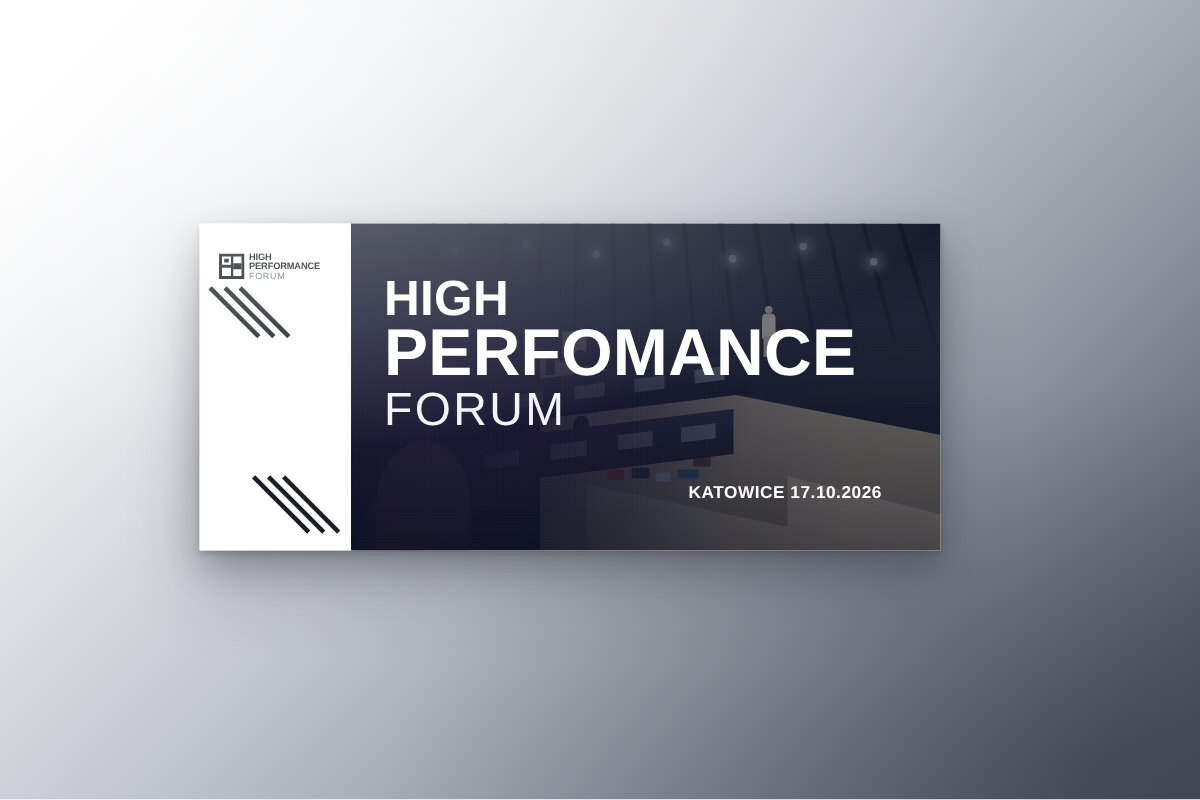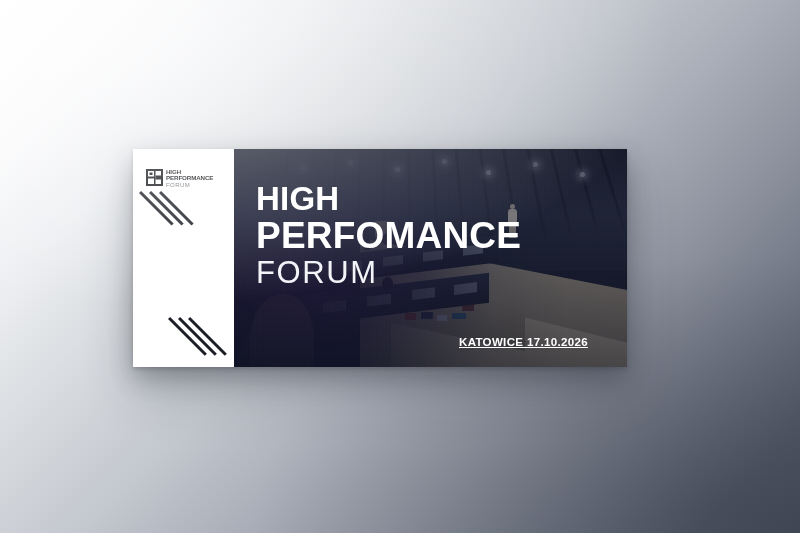--- a/index.html
+++ b/index.html
@@ -308,44 +308,43 @@
     display: block;
     white-space: nowrap;
   }
   #hero-line-1 {
     font-size: 33px;
     font-weight: bold;
     letter-spacing: 0.2px;
     line-height: 36px;
   }
   #hero-line-2 {
-    font-size: 37px;
+    font-size: 44px;
     font-weight: bold;
     letter-spacing: 0.2px;
     line-height: 38px;
   }
   #hero-line-3 {
     font-size: 31px;
     font-weight: 300;
     letter-spacing: 1.6px;
     line-height: 36px;
     color: #f2f4f8;
   }
 
   #hero-date {
     position: absolute;
     left: 225px;
-    top: 187px;
+    top: 174px;
     z-index: 6;
     color: #ffffff;
     font-size: 11.5px;
     font-weight: bold;
     letter-spacing: 0.35px;
     white-space: nowrap;
-    text-decoration: underline;
   }
 </style>
 </head>
 <body>
 
 <div id="scene">
 
   <div id="banner-card">
 
     <div id="left-panel">

